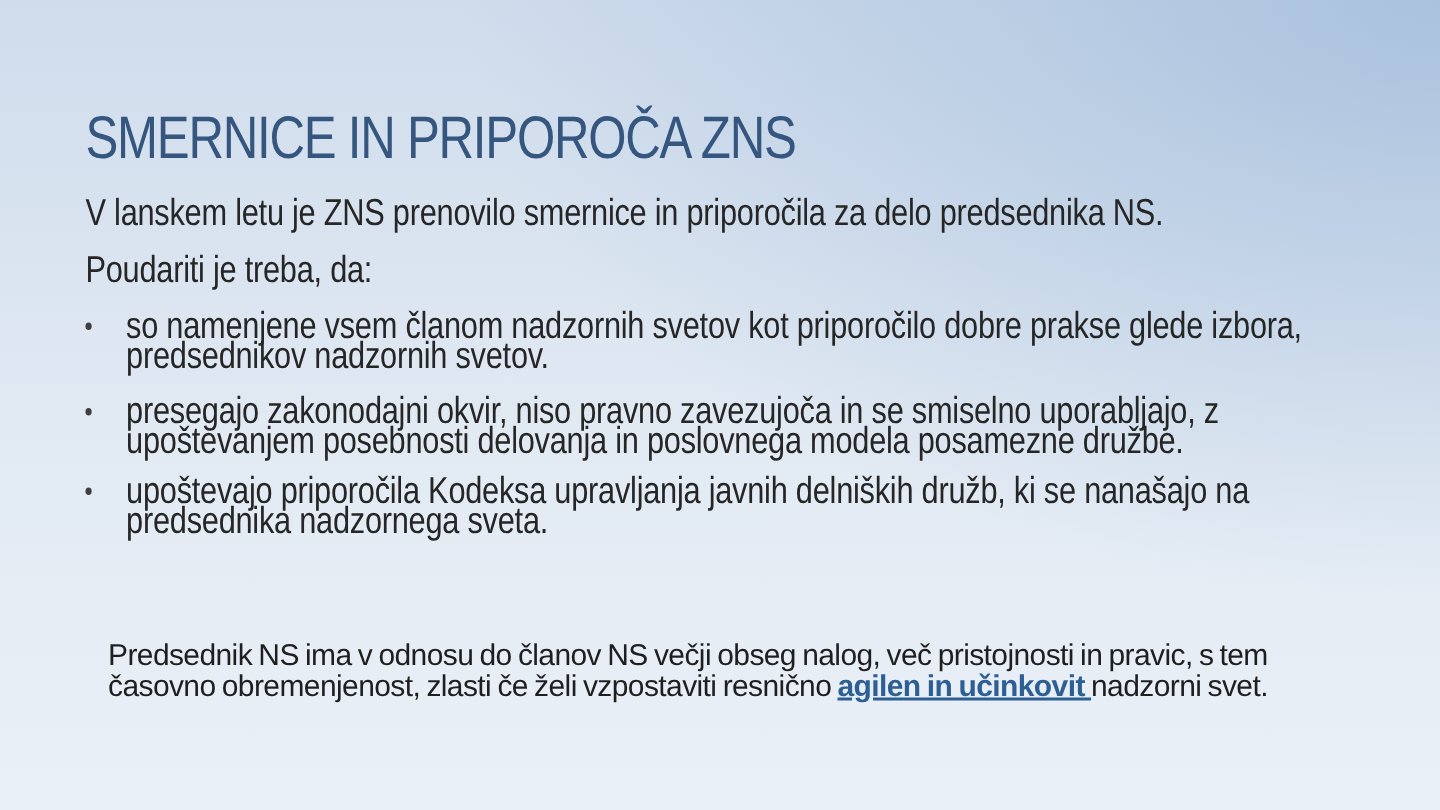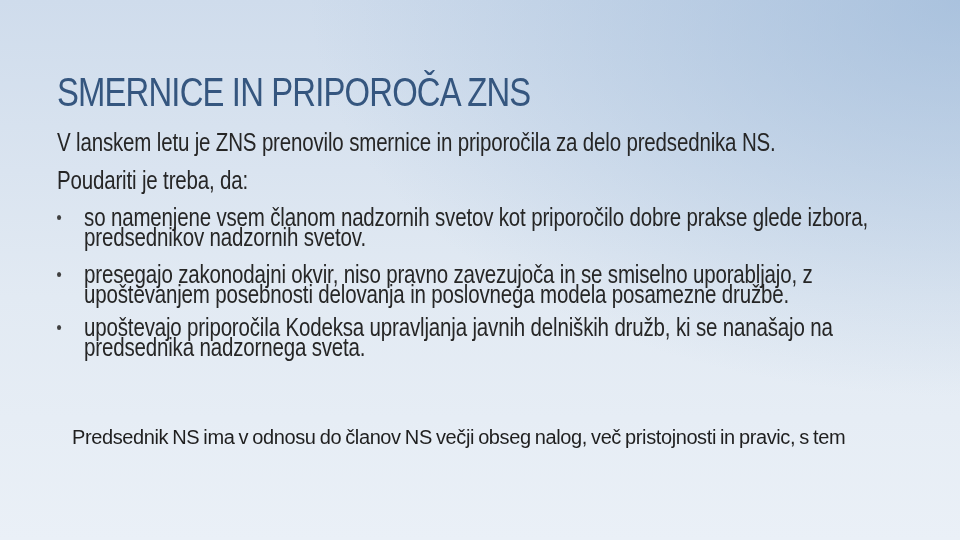--- a/index.html
+++ b/index.html
@@ -127,15 +127,16 @@
     <span class="dot"></span>
     <span class="btxt">
       <span class="bl">upoštevajo priporočila Kodeksa upravljanja javnih delniških družb, ki se nanašajo na</span>
       <span class="bl">predsednika nadzornega sveta.</span>
     </span>
   </div>
 
 
   <div class="closing" style="top:427px">
     <div class="cl">Predsednik NS ima v odnosu do članov NS večji obseg nalog, več pristojnosti in pravic, s tem</div>
+    <div class="cl"><span>časovno obremenjenost, zlasti če želi vzpostaviti resnično </span><span class="link">agilen in učinkovit </span><span>nadzorni svet.</span></div>
   </div>
 
 </div>
 
 </body></html>

